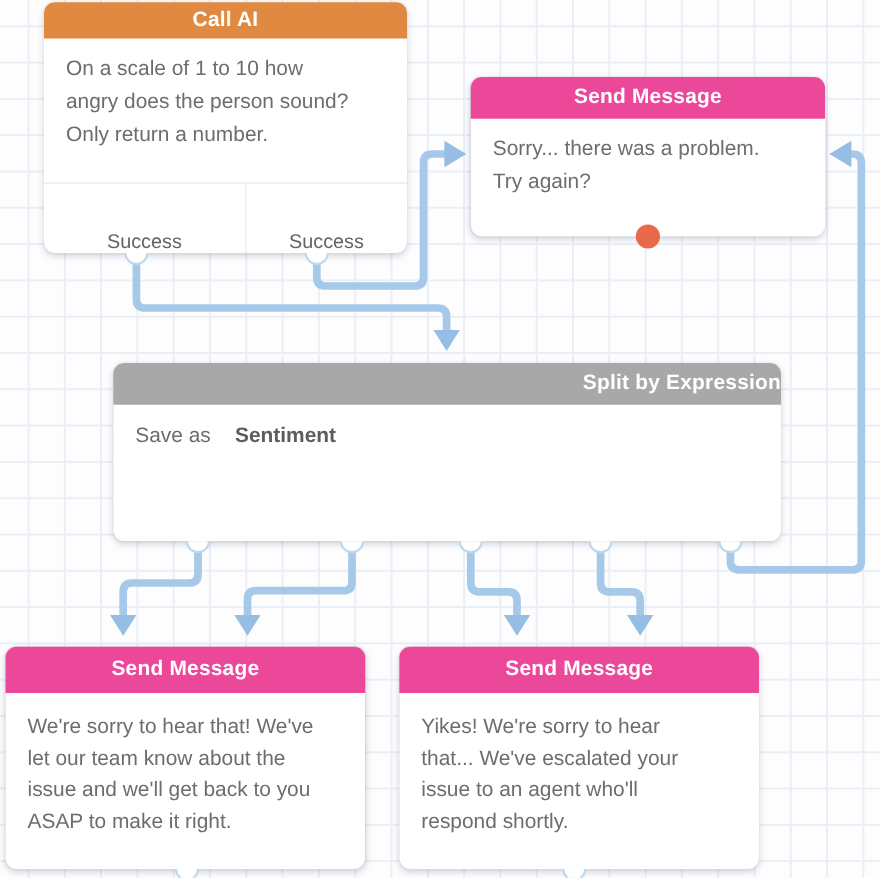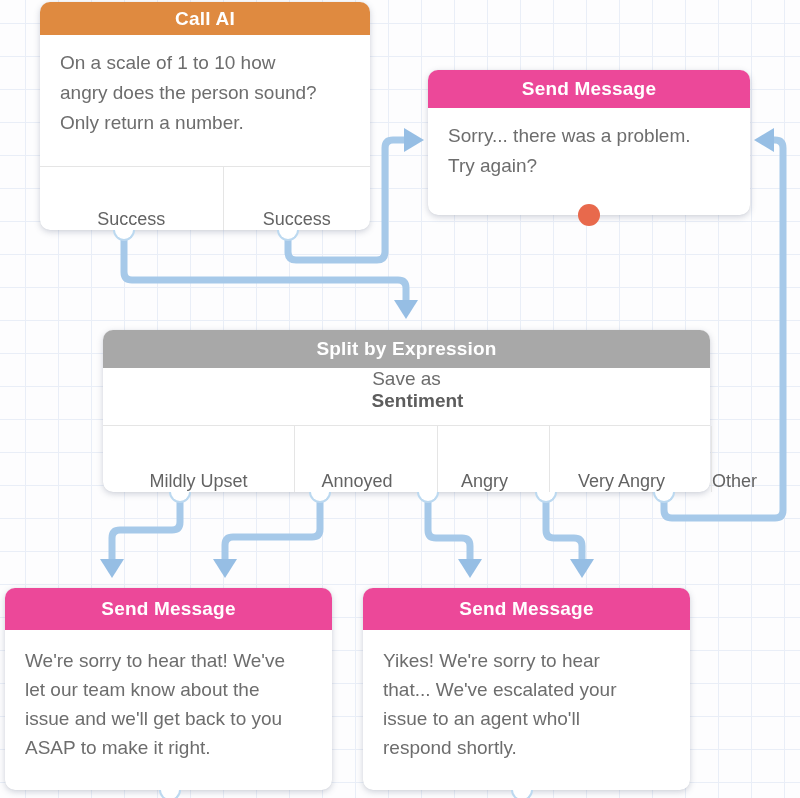--- a/index.html
+++ b/index.html
@@ -98,43 +98,26 @@
 
   <div class="node" style="left:428px;top:70px;width:322px;height:145px;">
     <div class="node-header hdr-blue" style="height:38px;">
       <span>Send Message</span>
     </div>
     <div class="node-body">Sorry... there was a problem.
 Try again?</div>
   </div>
 
   <div class="node" style="left:103px;top:330px;width:607px;height:162px;">
-    <div class="node-header hdr-gray" style="height:38px;">
+    <div class="node-header hdr-gray" style="height:38px;justify-content:flex-end;">
       <span>Split by Expression</span>
     </div>
-    <div class="save-as-row" style="height:57px;flex-direction:column;">
+    <div class="save-as-row" style="height:57px;">
       <span>Save as</span>
       <b>Sentiment</b>
-    </div>
-    <div class="branch-row" style="height:66px;">
-      <div class="branch-cell" style="flex:0 0 155px;">
-        <span>Mildly Upset</span>
-      </div>
-      <div class="branch-cell" style="flex:0 0 124px;">
-        <span>Annoyed</span>
-      </div>
-      <div class="branch-cell" style="flex:0 0 93px;">
-        <span>Angry</span>
-      </div>
-      <div class="branch-cell" style="flex:0 0 143px;">
-        <span>Very Angry</span>
-      </div>
-      <div class="branch-cell" style="flex:1;">
-        <span>Other</span>
-      </div>
     </div>
   </div>
 
   <div class="node" style="left:5px;top:588px;width:327px;height:202px;">
     <div class="node-header hdr-blue" style="height:42px;">
       <span>Send Message</span>
     </div>
     <div class="node-body tight">We're sorry to hear that! We've
 let our team know about the
 issue and we'll get back to you

